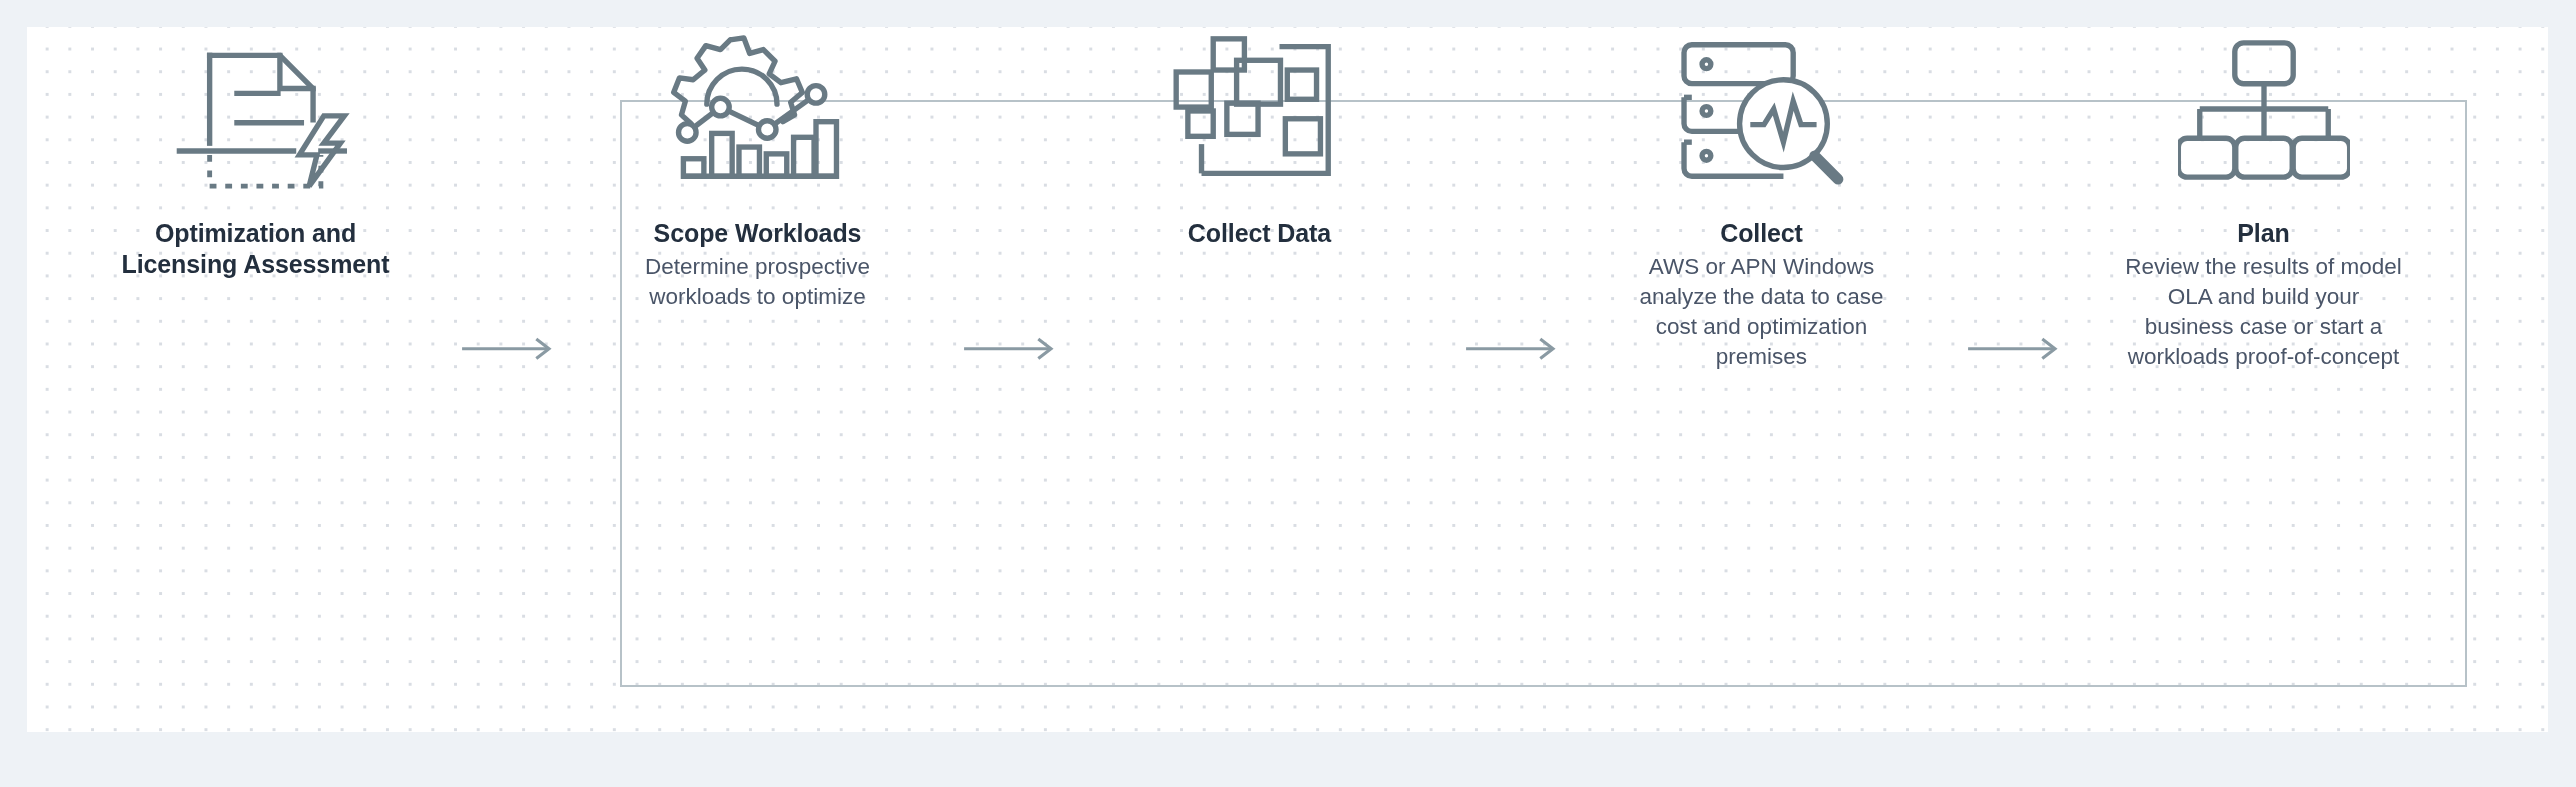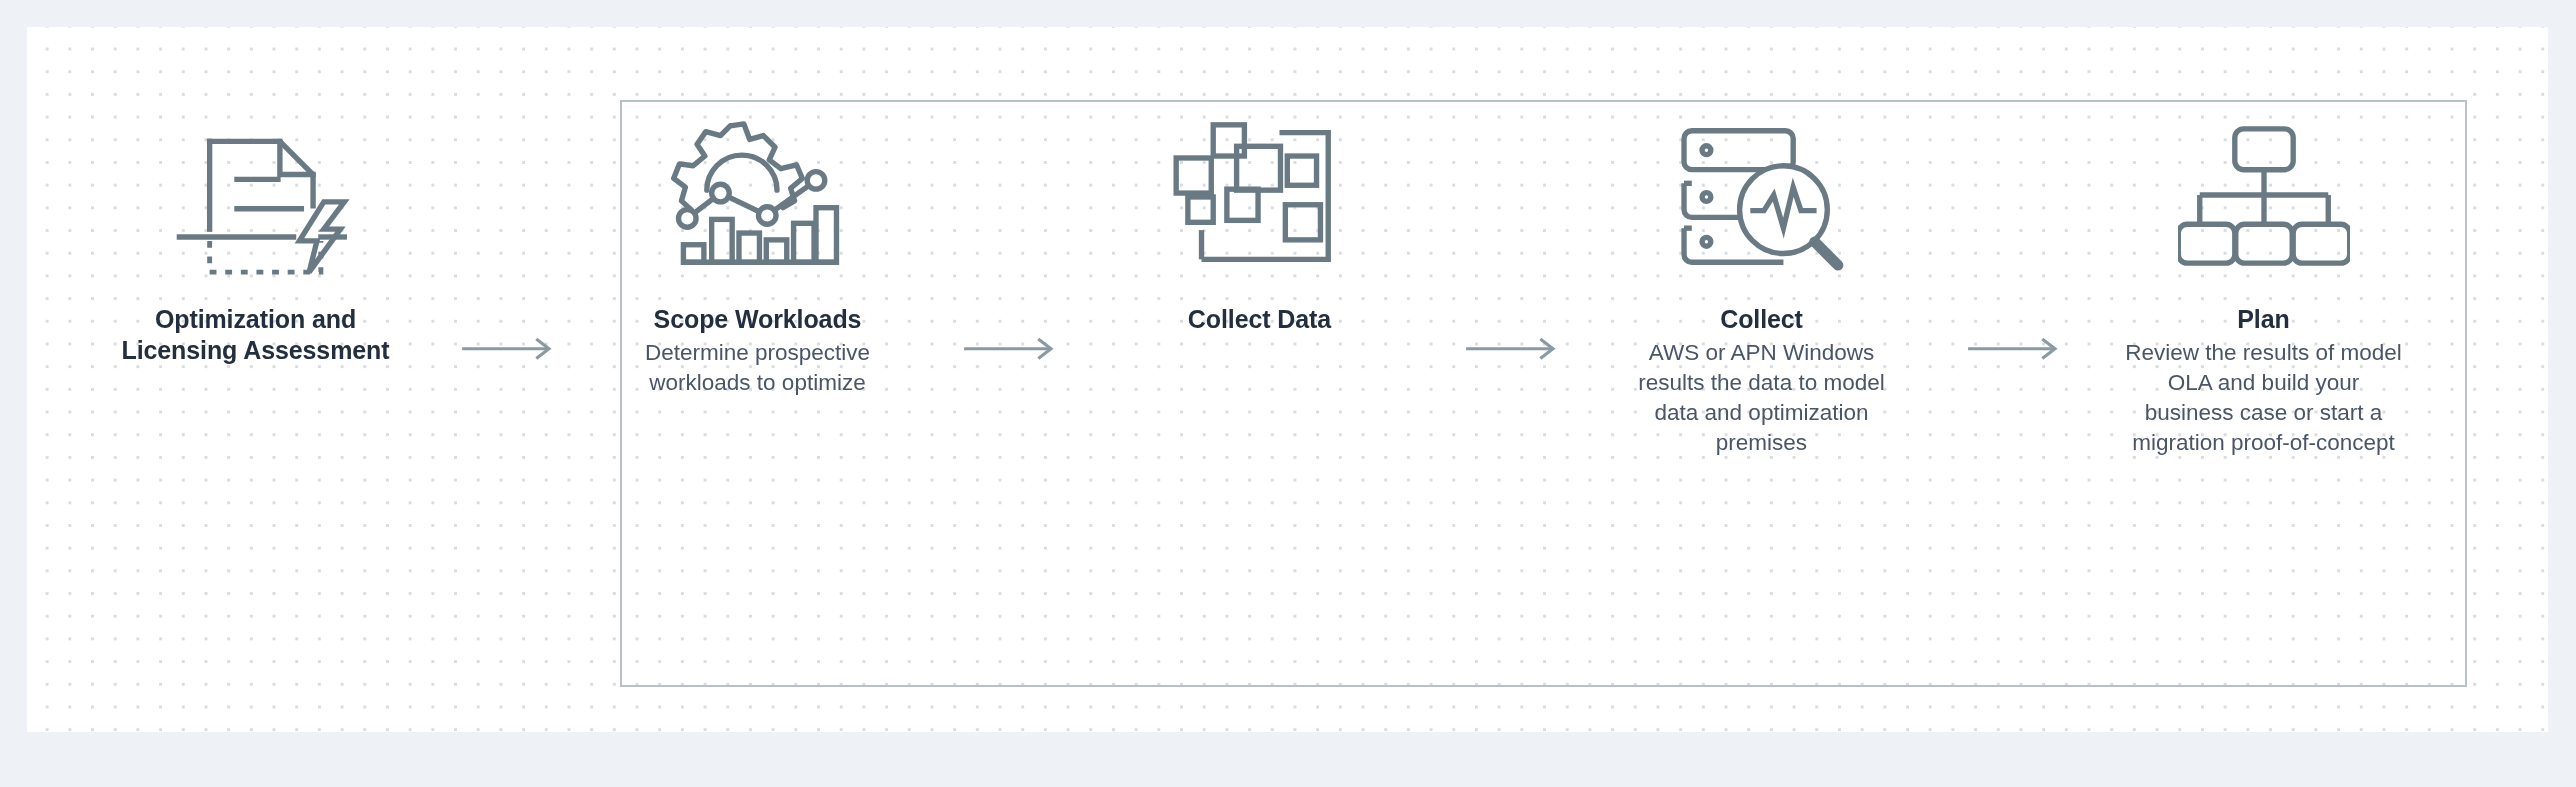--- a/index.html
+++ b/index.html
@@ -31,21 +31,20 @@
     display: flex;
     flex-direction: row;
     align-items: flex-start;
     justify-content: flex-start;
   }
   .stage {
     width: 371px;
     display: flex;
     flex-direction: column;
     align-items: center;
-    padding-top: 86px;
   }
   .stage-icon {
     height: 166px;
     display: flex;
     align-items: center;
     justify-content: center;
     margin-bottom: 25.4px;
   }
   .stage-title {
     font-size: 25px;
@@ -204,22 +203,22 @@
           </g>
           <g fill="none" stroke="#697a84" stroke-width="5.5" stroke-linecap="butt" stroke-linejoin="miter">
             <path d="M78 94 H92 L102 78 L112 112 L122 70 L130 94 H146"></path>
             <path d="M144 126 L168 150" stroke-width="11" stroke-linecap="round"></path>
           </g>
         </svg>
       </div>
       <div class="stage-title">Collect</div>
       <div class="stage-desc">
         <span>AWS or APN Windows</span><br>
-        <span>results the data to model</span><br>
-        <span>data and optimization</span><br>
+        <span>analyze the data to case</span><br>
+        <span>cost and optimization</span><br>
         <span>premises</span>
       </div>
     </div>
 
     <div class="arrow-cell">
       <svg width="94" height="25.4" viewBox="0 0 96 26">
         <g fill="none" stroke="#8a9aa3" stroke-width="3.2" stroke-linecap="butt" stroke-linejoin="miter">
           <path d="M2 13 H90"></path>
           <path d="M78 3 L91 13 L78 23"></path>
         </g>
@@ -240,19 +239,19 @@
             <rect x="59" y="104" width="58" height="40" rx="9"></rect>
             <rect x="118" y="104" width="58" height="40" rx="9"></rect>
           </g>
         </svg>
       </div>
       <div class="stage-title">Plan</div>
       <div class="stage-desc">
         <span>Review the results of model</span><br>
         <span>OLA and build your</span><br>
         <span>business case or start a</span><br>
-        <span>migration proof-of-concept</span>
+        <span>workloads proof-of-concept</span>
       </div>
     </div>
 
   </div>
 </div>
 
 
 </body></html>

